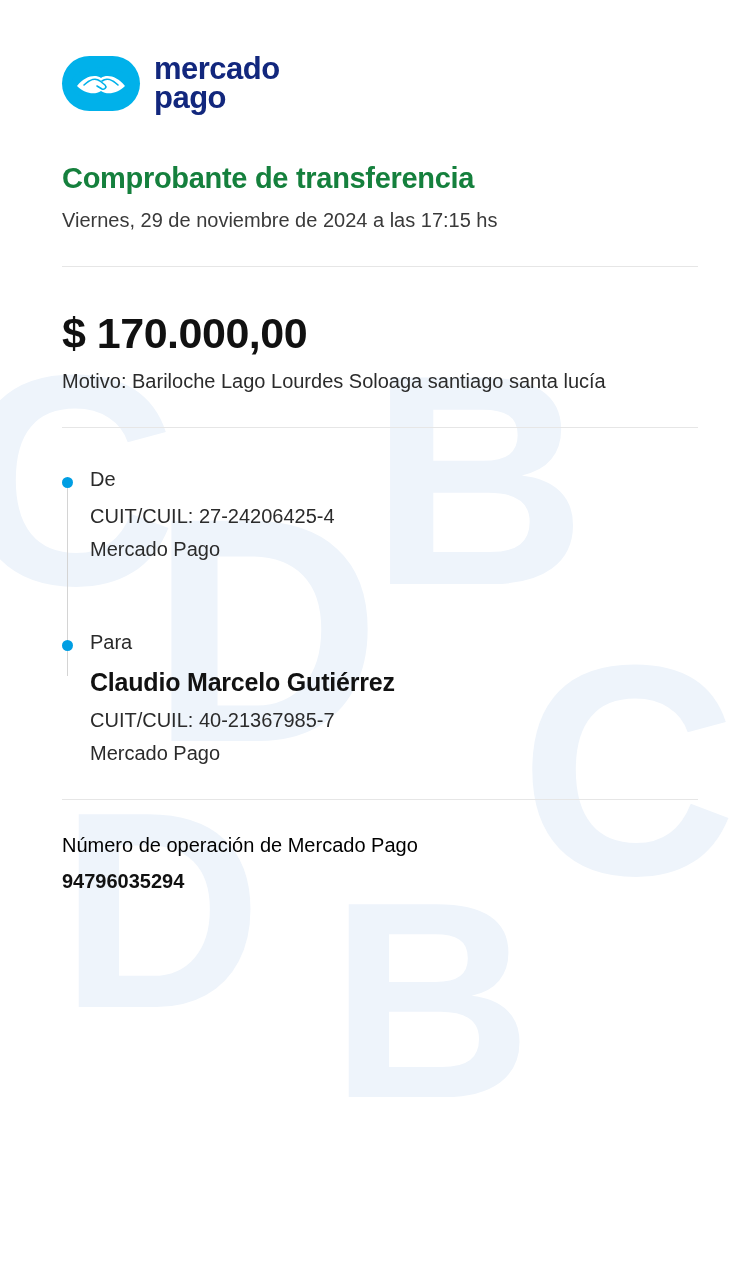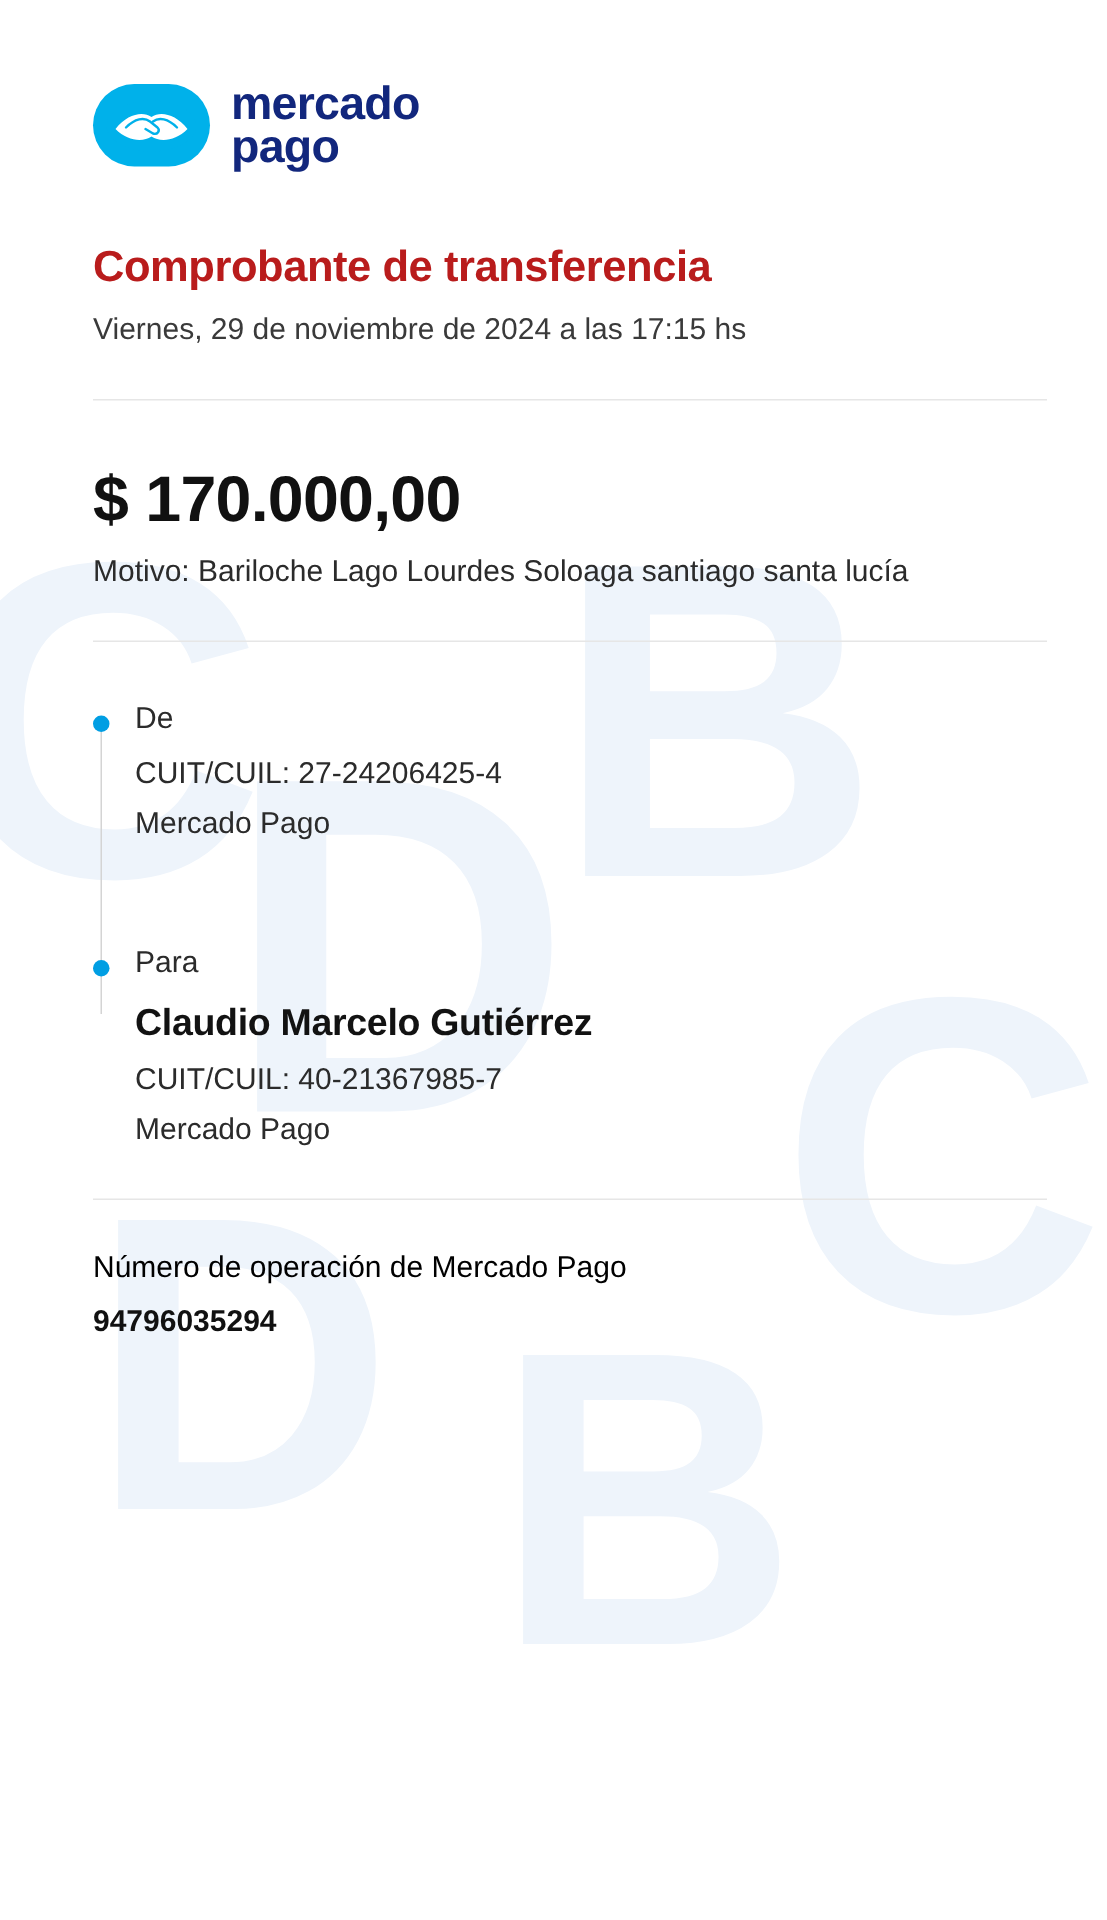--- a/index.html
+++ b/index.html
@@ -80,21 +80,21 @@
     font-weight: 700;
     color: #12277d;
     letter-spacing: -0.5px;
   }
 
   
   .title {
     margin-top: 50px;
     font-size: 29px;
     font-weight: 700;
-    color: #b91c1c;
+    color: #15803d;
     letter-spacing: -0.3px;
   }
   .subtitle {
     margin-top: 14px;
     font-size: 20px;
     color: #3a3a3a;
     font-weight: 400;
   }
 
   .divider {

